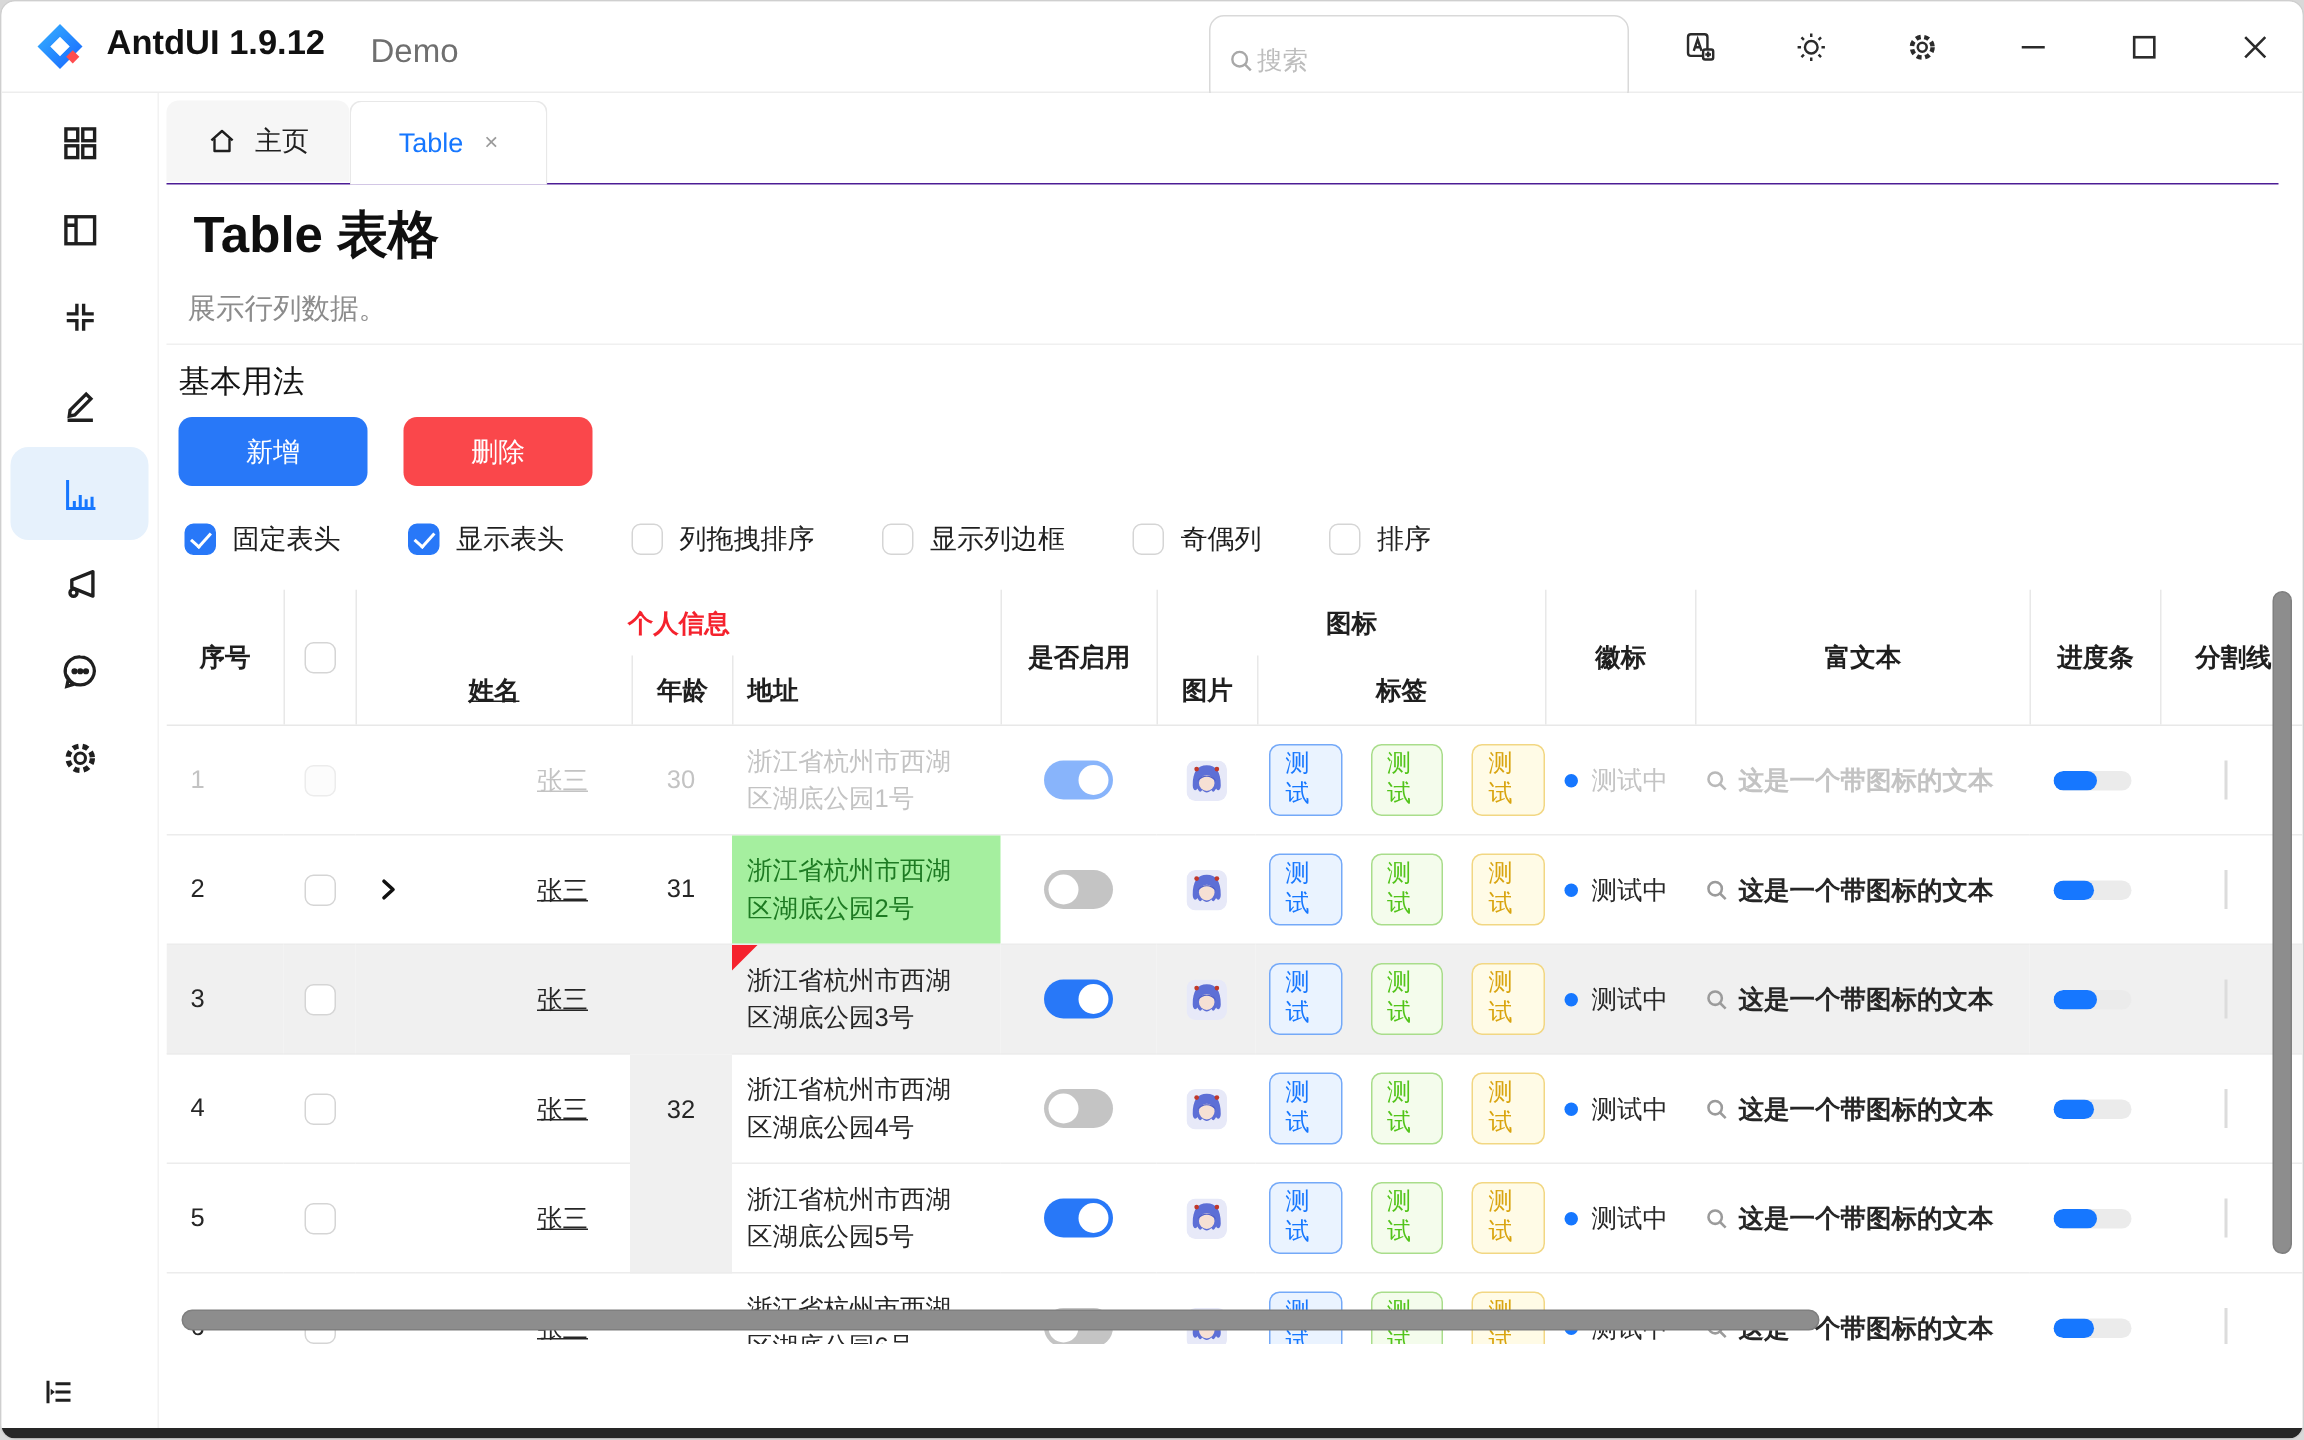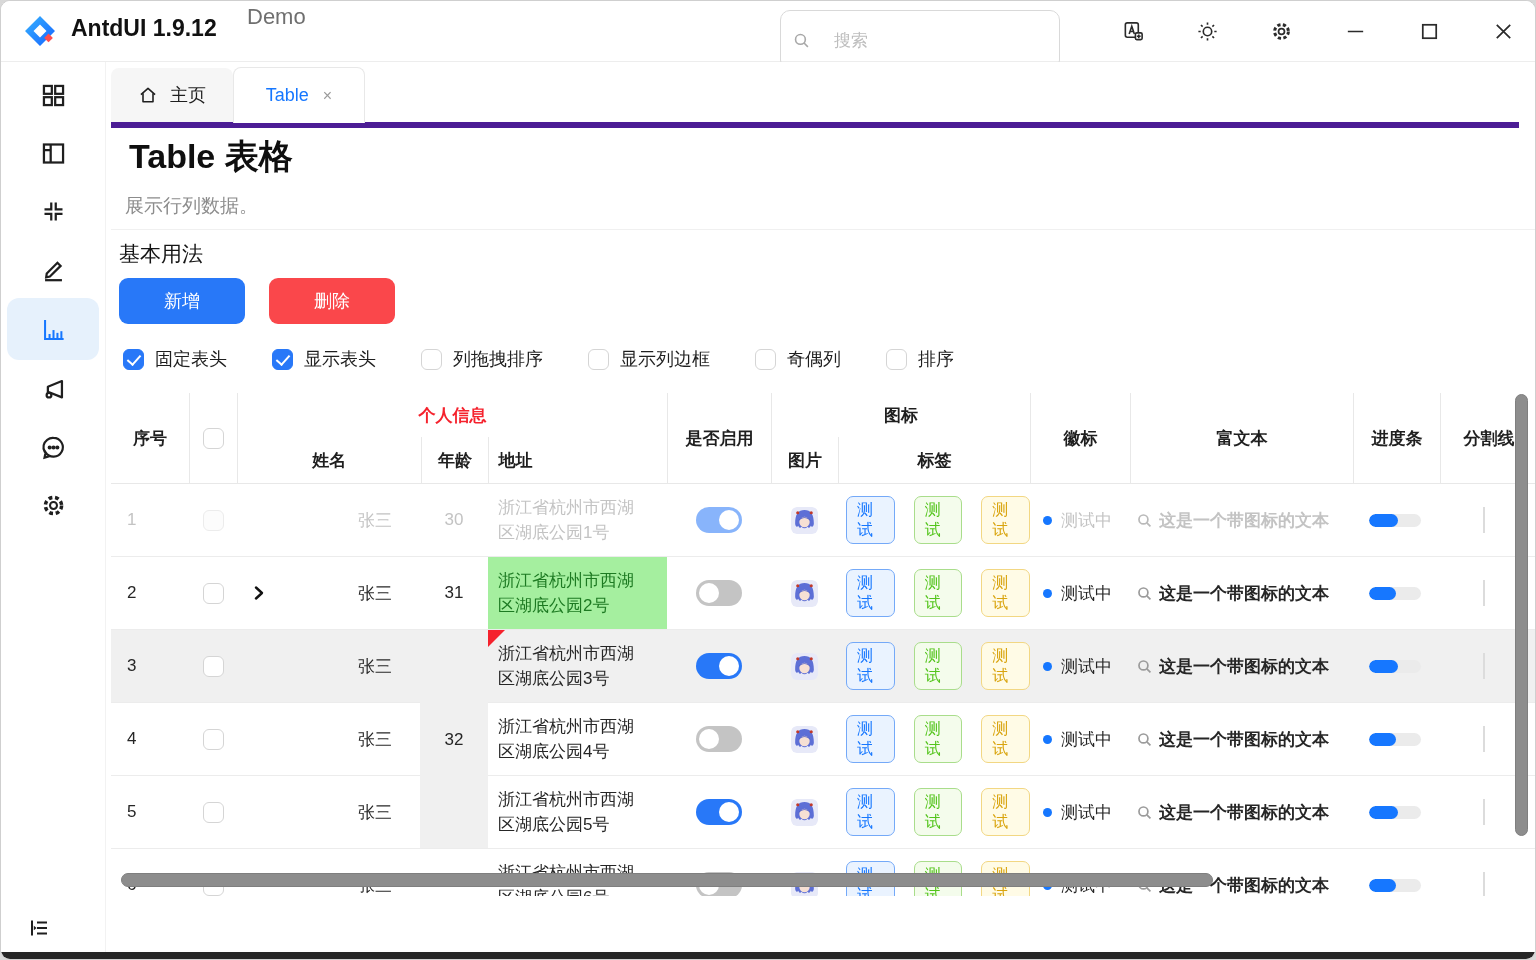--- a/index.html
+++ b/index.html
@@ -3,37 +3,37 @@
 <meta charset="utf-8">
 <style>
   html,body{margin:0;padding:0;background:#d8d8d8;width:1536px;height:960px;overflow:hidden;
     font-family:"Liberation Sans",sans-serif;-webkit-font-smoothing:antialiased;}
   .window{position:absolute;inset:0;background:#fff;border:1px solid #cfcfcf;border-radius:10px;
     overflow:hidden;box-sizing:border-box;}
   
   .titlebar{position:absolute;left:0;top:0;right:0;height:60px;border-bottom:1px solid #ededed;background:#fff;}
   .logo{position:absolute;left:22px;top:13px;width:34px;height:34px;}
   .apptitle{position:absolute;left:70px;top:14px;font-size:23px;font-weight:700;color:#111;}
-  .appsub{position:absolute;left:246px;top:3px;font-size:22px;color:#6f6f6f;}
-  .search{position:absolute;left:779px;top:9px;width:280px;height:60px;border:1px solid #d9d9d9;
-    border-radius:10px;box-sizing:border-box;display:flex;align-items:center;padding:0 12px;gap:24px;}
+  .appsub{position:absolute;left:246px;top:20px;font-size:22px;color:#6f6f6f;}
+  .search{position:absolute;left:805px;top:9px;width:280px;height:60px;border:1px solid #d9d9d9;
+    border-radius:10px;box-sizing:border-box;display:flex;align-items:center;padding:0 12px;gap:2px;}
   .search .ph{color:#bdbdbd;font-size:17px;}
   .tb-icons{position:absolute;right:20px;top:0;height:60px;display:flex;align-items:center;gap:50px;}
   .tbi{width:24px;height:24px;display:flex;align-items:center;justify-content:center;cursor:pointer;}
   .tbi svg{width:23px;height:23px;}
   
   .sidebar{position:absolute;left:0;top:61px;bottom:7px;width:104px;background:#fff;border-right:1px solid #f2f2f2;}
   .nav{position:absolute;top:4px;left:0;right:0;display:flex;flex-direction:column;align-items:center;}
   .nitem{width:92px;height:58px;display:flex;align-items:center;justify-content:center;border-radius:12px;margin:0;}
   .nitem svg{width:27px;height:27px;}
   .nitem.sel{background:#e6f1fc;height:62px;}
   .side-bottom{position:absolute;left:26px;bottom:12px;width:24px;height:24px;}
   
   .main{position:absolute;left:105px;top:61px;right:0;bottom:0;background:#fff;}
-  .tabbar{position:absolute;left:5px;top:5px;right:16px;height:55px;border-bottom:6px solid #4c1d95;display:flex;align-items:flex-end;}
+  .tabbar{position:absolute;left:5px;top:5px;right:16px;height:55px;border-bottom:1px solid #4c1d95;display:flex;}
   .tab{height:54px;display:flex;align-items:center;justify-content:center;gap:12px;box-sizing:border-box;font-size:18px;}
   .tab.home{width:122px;background:#f6f6f6;border-radius:8px 8px 0 0;color:#1f1f1f;}
   .tab.home svg{width:20px;height:20px;}
   .tab.active{width:132px;background:#fff;border:1px solid #e8e8e8;border-bottom:none;border-radius:8px 8px 0 0;
     color:#1677ff;margin-bottom:-1px;height:56px;}
   .tab .closex{color:#9b9b9b;font-size:16px;margin-left:2px;}
   .pg-title{position:absolute;left:23px;top:72px;font-size:34px;font-weight:700;color:#0f0f0f;}
   .pg-sub{position:absolute;left:19px;top:131px;font-size:19px;color:#8c8c8c;}
   .pg-div{position:absolute;left:5px;top:167px;right:0;height:1px;background:#f0f0f0;}
   .sect{position:absolute;left:13px;top:178px;font-size:21px;color:#141414;}
@@ -44,21 +44,21 @@
   .btn.del{background:#fa474b;}
   .opts{position:absolute;left:17px;top:285px;display:flex;gap:45px;align-items:center;}
   .opt{display:flex;align-items:center;gap:11px;font-size:18px;color:#1f1f1f;}
   .cb{width:21px;height:21px;border:1.5px solid #d5d5d5;border-radius:6px;background:#fff;box-sizing:border-box;position:relative;flex:0 0 auto;}
   .cb.on{background:#2878f8;border-color:#2878f8;}
   .cb.on::after{content:"";position:absolute;left:6px;top:2px;width:6px;height:11px;
     border:solid #fff;border-width:0 2.4px 2.4px 0;transform:rotate(42deg);}
   .cb.dis{border-color:#ececec;background:#fcfcfc;}
   
   .tbl{position:absolute;left:5px;top:331px;width:1426px;height:503px;overflow:hidden;font-size:17px;color:#262626;}
-  .c-idx{width:78px;}.c-chk{width:48px;}.c-name{width:183px;}.c-age{width:68px;}.c-addr{width:179px;}
+  .c-idx{width:78px;}.c-chk{width:48px;}.c-name{width:183px;text-decoration:underline;}.c-age{width:68px;}.c-addr{width:179px;}
   .c-en{width:104px;}.c-img{width:66px;}.c-tags{width:193px;}.c-bdg{width:100px;}.c-rich{width:223px;}
   .c-prog{width:87px;}.c-div{width:97px;}
   .thead{display:flex;height:90px;font-weight:700;color:#1f1f1f;}
   .hcell{display:flex;align-items:center;justify-content:center;box-sizing:border-box;height:100%;}
   .bl{border-left:1px solid #e8e8e8;}
   .hgroup{display:flex;flex-direction:column;box-sizing:border-box;}
   .hgrouplab{height:44px;display:flex;align-items:center;justify-content:center;}
   .hgrouplab.red{color:#f5222d;}
   .hsub{display:flex;height:46px;}
   .hsub .hcell{height:100%;}

